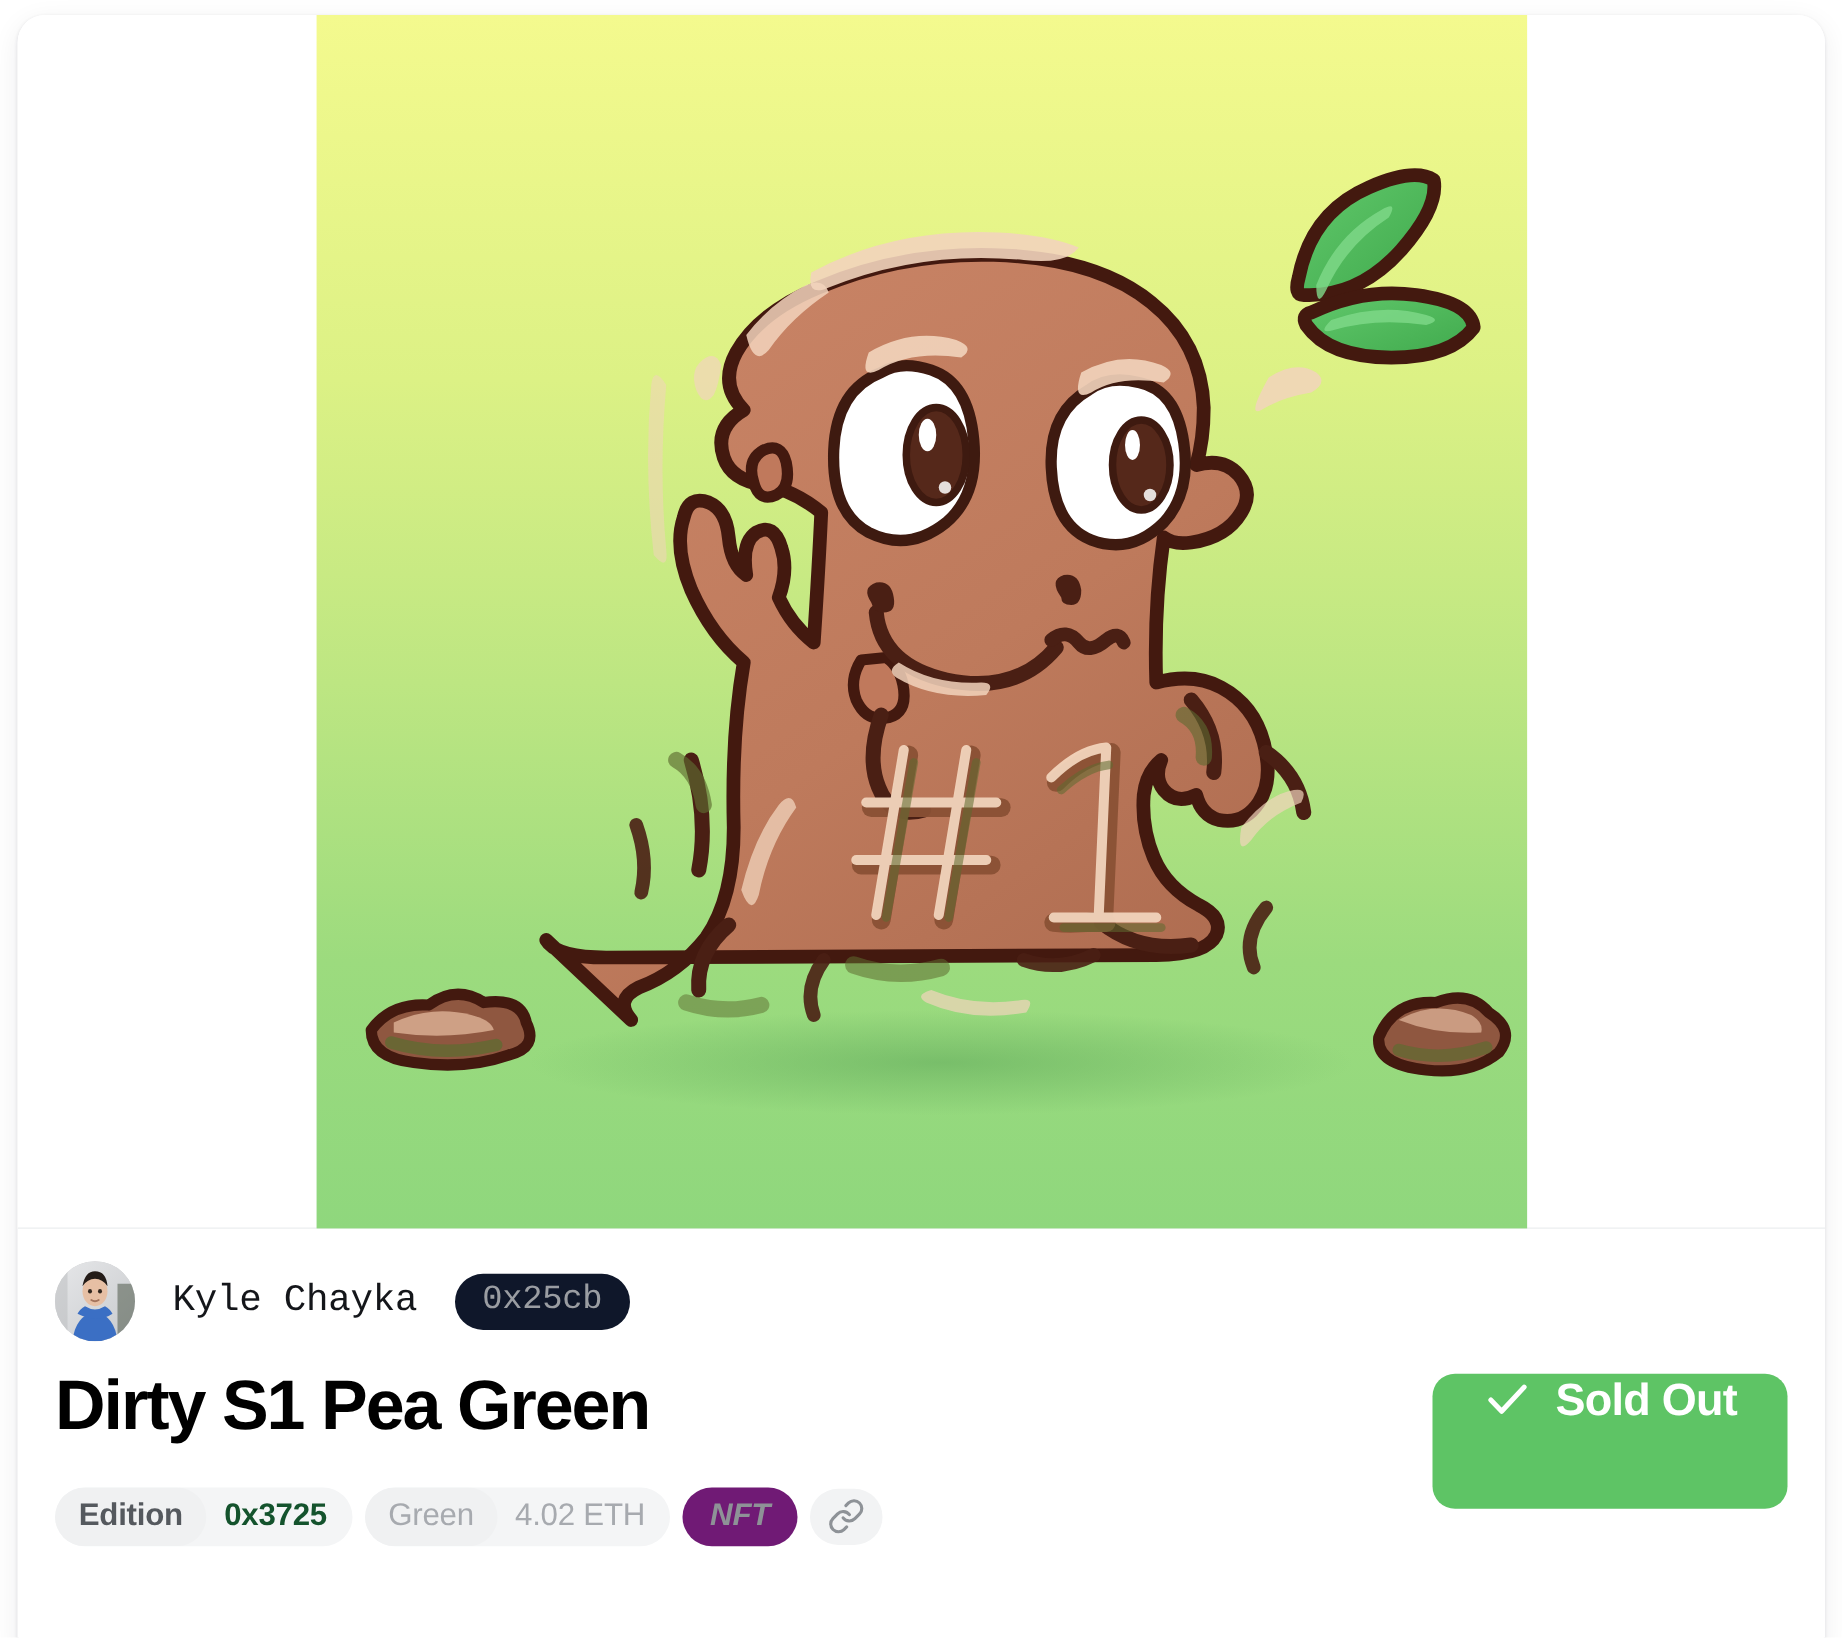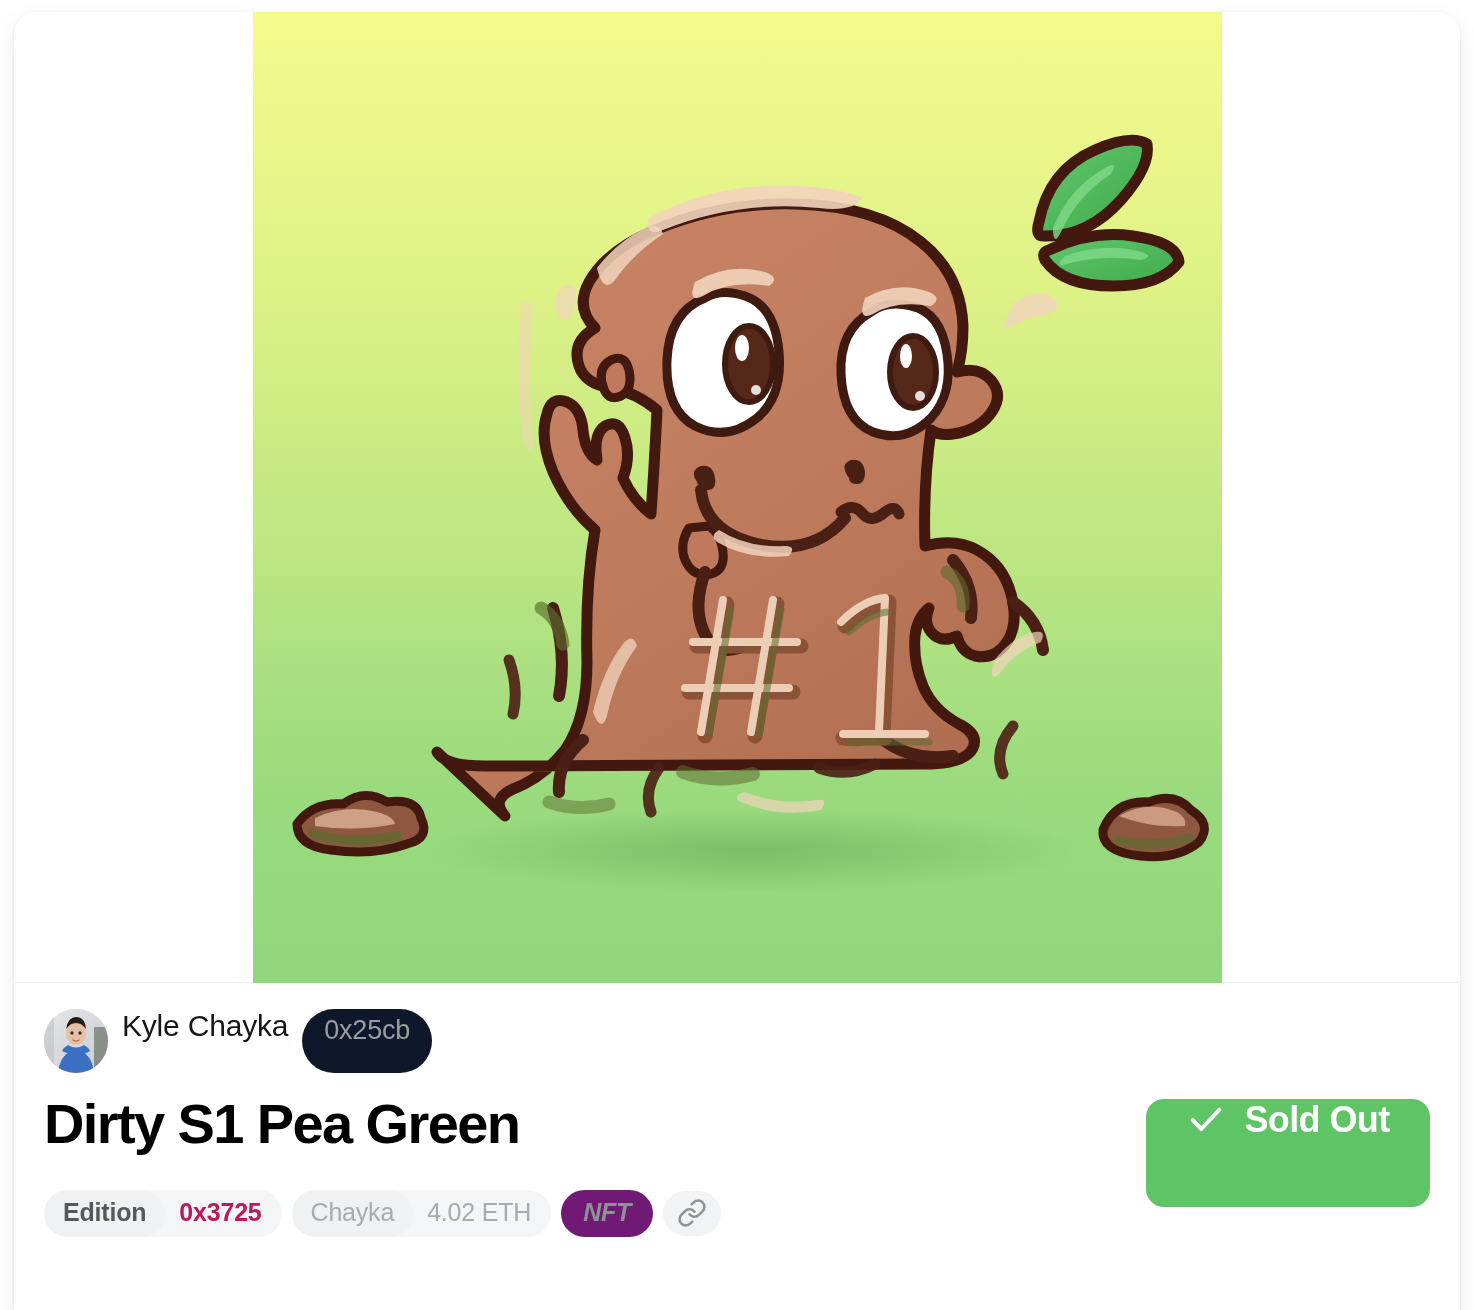--- a/index.html
+++ b/index.html
@@ -51,22 +51,24 @@
   .art-svg { display: block; width: 100%; height: 100%; }
 
   
   .info {
     position: relative;
     padding: 26px 30px 34px 30px;
   }
 
   .creator-row {
     display: flex;
-    gap: 14px;
+    align-items: center;
+    gap: 30px;
     margin-bottom: 20px;
+    font-family: Liberation Mono, monospace;
   }
   .avatar {
     width: 64px; height: 64px;
     border-radius: 50%;
     overflow: hidden;
     flex: 0 0 auto;
     background: #d7d8da;
     box-shadow: 0 0 0 1px rgba(0,0,0,.05) inset;
   }
   .avatar svg { display: block; width: 100%; height: 100%; }
@@ -130,21 +132,21 @@
   }
   .meta-key.dark { color: #55595e; }
   .meta-key.light { color: #a7aaaf; font-weight: 500; }
   .meta-val {
     padding: 10px 20px 12px 14px;
     font-size: 25px;
     line-height: 1;
     letter-spacing: -0.2px;
     white-space: nowrap;
   }
-  .meta-val.dark { color: #be185d; font-weight: 700; }
+  .meta-val.dark { color: #14532d; font-weight: 700; }
   .meta-val.light { color: #a7aaaf; font-weight: 500; }
 
   .tag-pill {
     background: #701a75;
     border-radius: 999px;
     padding: 10px 22px 12px 22px;
     font-size: 25px;
     font-weight: 700;
     font-style: italic;
     color: #8e9297;
@@ -408,21 +410,21 @@
           <div class="title">Dirty S1 Pea Green</div>
 
           <div class="meta-row">
 
             <div class="meta-group">
               <span class="meta-key dark">Edition</span>
               <span class="meta-val dark">0x3725</span>
             </div>
 
             <div class="meta-group">
-              <span class="meta-key light">Chayka</span>
+              <span class="meta-key light">Green</span>
               <span class="meta-val light">4.02 ETH</span>
             </div>
 
             <div class="tag-pill">NFT</div>
 
             <div class="icon-pill">
               <svg width="30" height="30" viewBox="0 0 24 24" fill="none" stroke="#8e9297" stroke-width="2" stroke-linecap="round" stroke-linejoin="round">
                 <path d="M10 13a5 5 0 0 0 7.54.54l3-3a5 5 0 0 0-7.07-7.07l-1.72 1.71"></path>
                 <path d="M14 11a5 5 0 0 0-7.54-.54l-3 3a5 5 0 0 0 7.07 7.07l1.71-1.71"></path>
               </svg>

